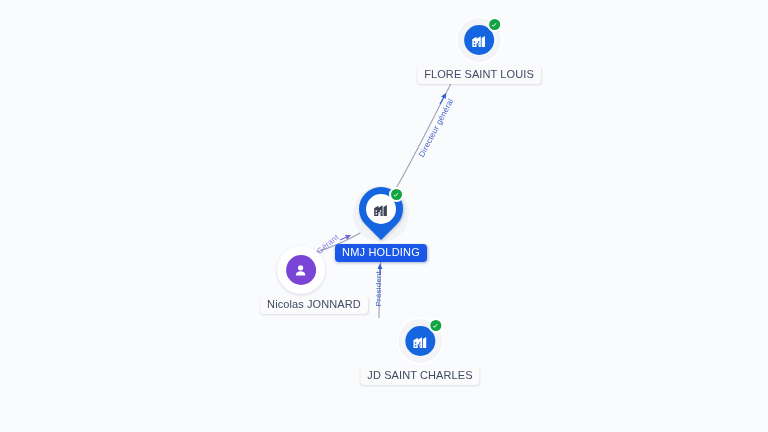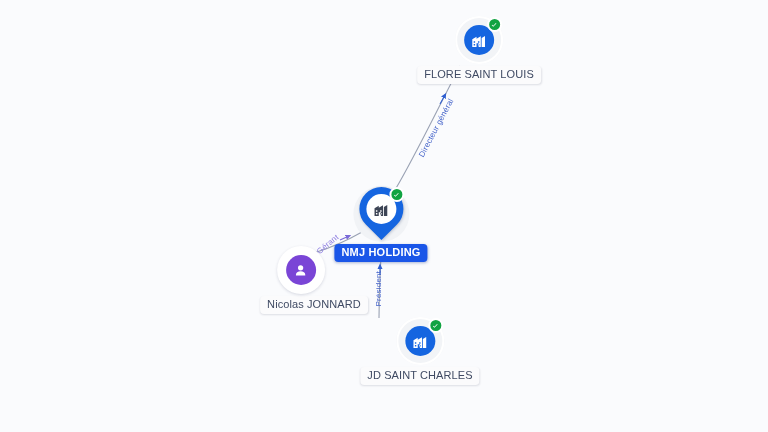--- a/index.html
+++ b/index.html
@@ -143,21 +143,21 @@
     line-height: 13px;
     white-space: nowrap;
     background: #fbfbfc;
     color: #3f4a63;
     box-shadow: 0 1px 2px rgba(40,50,80,.14);
     letter-spacing: .1px;
   }
   .label.primary {
     background: #1a56e8;
     color: #ffffff;
-    font-weight: 700;
+    font-weight: 400;
     box-shadow: 0 1px 3px rgba(20,50,140,.35);
     letter-spacing: .2px;
   }
   .label.person-label {
     background: #fbfbfc;
     color: #3f4a63;
     margin-left: 26px;
   }
 
   

